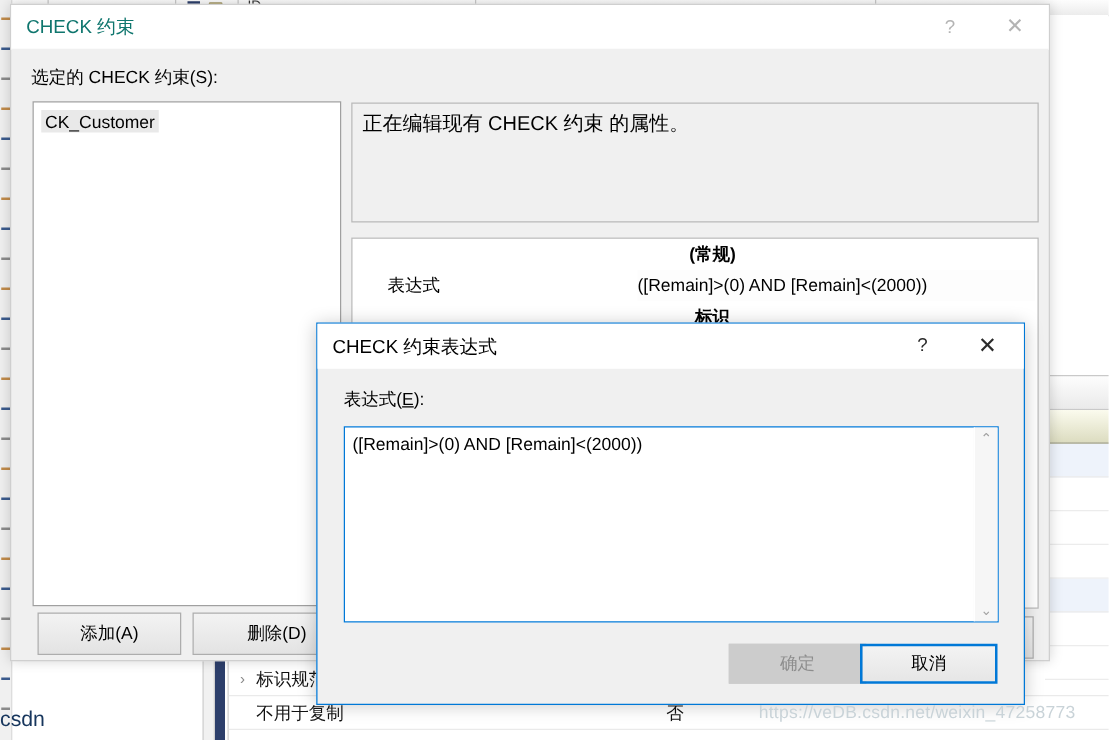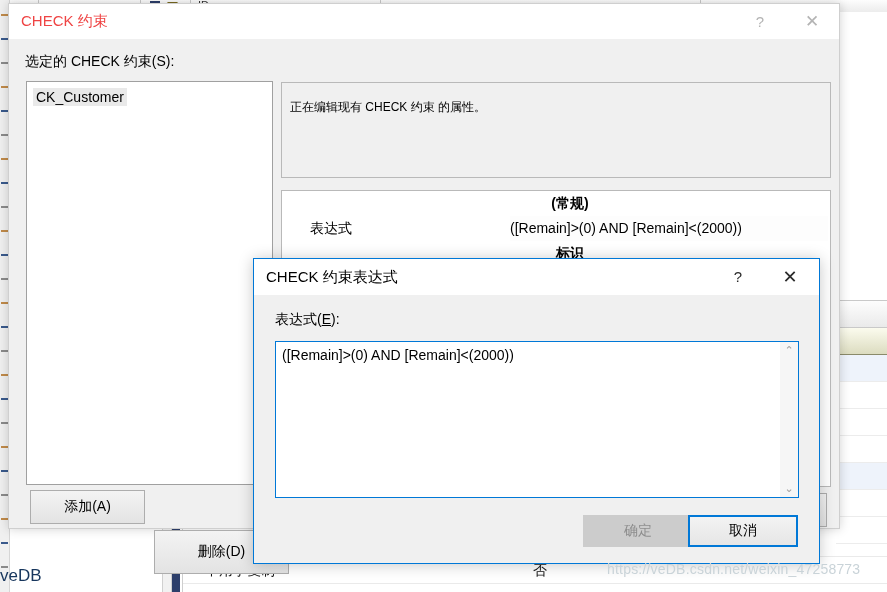--- a/index.html
+++ b/index.html
@@ -116,21 +116,21 @@
     box-shadow: 0 0 10px rgba(0,0,0,0.18);
   }
   .dlg-outer .titlebar {
     position: relative;
     height: 35px;
     background: #ffffff;
     border-bottom: 1px solid #f0f0f0;
   }
   .dlg-outer .titlebar .title {
     position: absolute; left: 12px; top: 8px;
-    font-size: 15px; color: #ef4444; white-space: nowrap;
+    font-size: 15px; color: #0f766e; white-space: nowrap;
   }
   .dlg-outer .titlebar .tb-btn {
     position: absolute; top: 0; width: 46px; height: 34px;
     display: flex; align-items: center; justify-content: center;
     color: #b4b4b4; font-size: 15px;
   }
   .dlg-outer .titlebar .tb-help { right: 56px; }
   .dlg-outer .titlebar .tb-close { right: 4px; font-size: 17px; }
 
   .lbl-selected {
@@ -153,28 +153,28 @@
   }
   .btn {
     box-sizing: border-box;
     background: linear-gradient(#f3f3f3, #e3e3e3);
     border: 1px solid #adadad;
     font-size: 14px; color: #000;
     display: flex; align-items: center; justify-content: center;
     user-select: none;
   }
   .btn.add { position: absolute; left: 4px; top: 0; width: 115px; height: 34px; }
-  .btn.del { position: absolute; left: 128px; top: 0; width: 135px; height: 44px; margin-top: 40px; }
+  .btn.del { position: absolute; left: 128px; top: 0; width: 135px; height: 34px; }
 
   .infobox {
     position: absolute; left: 272px; top: 78px; width: 548px; height: 94px;
     background: #f0f0f0; border: 1px solid #b9b9b9;
   }
   .infobox .txt {
-    position: absolute; left: 8px; top: 16px; font-size: 12px; color: #000;
+    position: absolute; left: 8px; top: 6px; font-size: 16px; color: #000;
   }
 
   .propgrid {
     position: absolute; left: 272px; top: 186px; width: 548px; height: 295px;
     background: #ffffff; border: 1px solid #b9b9b9; overflow: hidden;
   }
   .propgrid .prow {
     position: relative; height: 25px; line-height: 25px;
     font-size: 14px; display: flex; align-items: center;
   }
@@ -330,21 +330,21 @@
       <div class="r hl"></div>
       <div class="r alt"></div>
       <div class="r"></div>
       <div class="r"></div>
       <div class="r"></div>
       <div class="r alt"></div>
       <div class="r"></div>
       <div class="r"></div>
     </div>
 
-    <div class="bg-bottomleft-text">veDB</div>
+    <div class="bg-bottomleft-text">csdn</div>
   </div>
 
   <div class="dlg-outer">
 
     <div class="titlebar">
       <div class="title">CHECK 约束</div>
       <div class="tb-btn tb-help">?</div>
       <div class="tb-btn tb-close">✕</div>
     </div>
 

